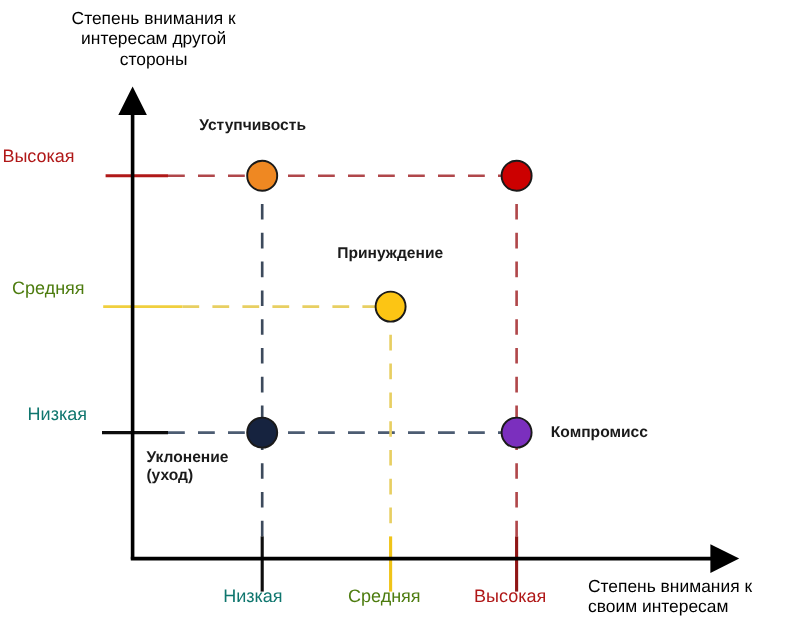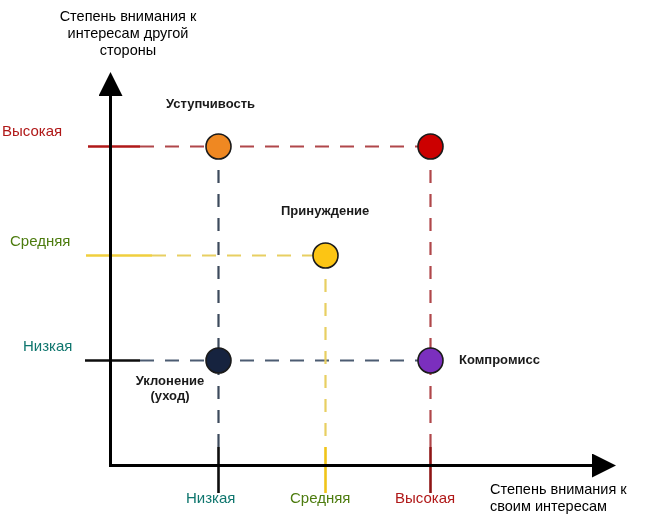--- a/index.html
+++ b/index.html
@@ -69,21 +69,21 @@
   
   .node-label {
     font-size: 13px;
     font-weight: bold;
     color: #1a1a1a;
   }
   #label-yielding     { left: 166px; top: 96px; }
   #label-compromise   { left: 281px; top: 203px; }
   #label-collaborate  { left: 459px; top: 140px; }
   #label-coercion     { left: 459px; top: 352px; }
-  #label-avoid        { left: 122px; top: 373px; text-align: center; width: 96px; }
+  #label-avoid        { left: 122px; top: 373px; text-align: left; width: 96px; }
 </style>
 </head>
 <body>
 
 <div id="stage">
 
   <svg id="svg-layer" viewBox="0 0 667 525">
     <defs>
       <marker id="arrow-black" markerWidth="10" markerHeight="10" refX="6" refY="4" orient="auto">
         <path d="M0,0 L8,4 L0,8 z" fill="#000000"></path>

